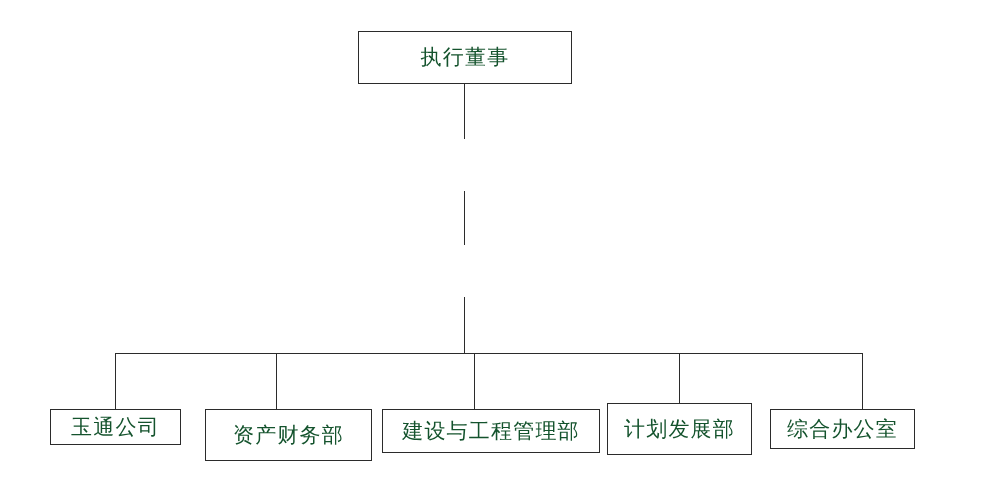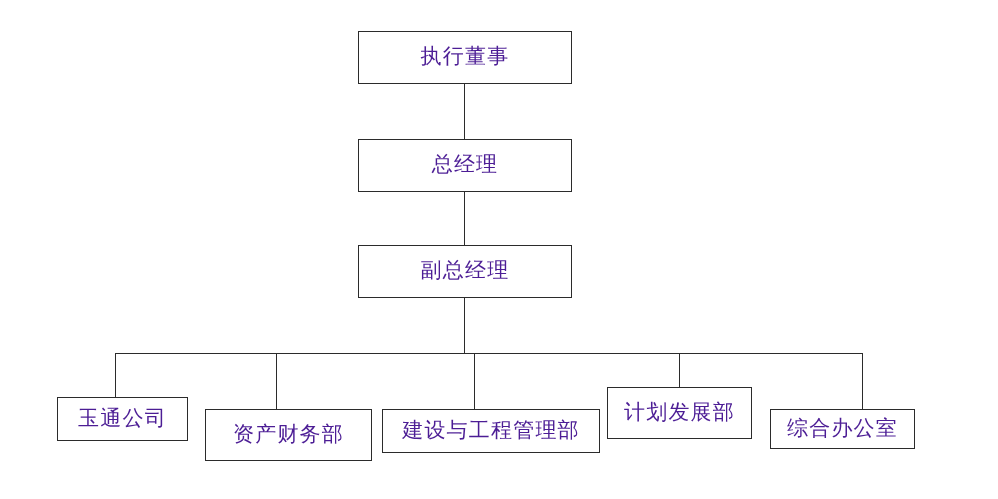--- a/index.html
+++ b/index.html
@@ -22,24 +22,24 @@
     position: absolute;
     box-sizing: border-box;
     border: 1.6px solid #2b2b2b;
     background: #ffffff;
     display: flex;
     align-items: center;
     justify-content: center;
     z-index: 3;
   }
   .node-label {
-    font-family: Liberation Mono, monospace;
+    font-family: Liberation Serif, serif;
     font-size: 21px;
     line-height: 1;
-    color: #4c1d95;
+    color: #14532d;
     letter-spacing: 1.2px;
     white-space: nowrap;
     user-select: none;
   }
   .connector-v {
     position: absolute;
     width: 0;
     border-left: 1.7px solid #2b2b2b;
     z-index: 1;
   }
@@ -66,41 +66,35 @@
   <div class="connector-v" style="left:115px; top:353px; height:57px;"></div>
   <div class="connector-v" style="left:276px; top:353px; height:57px;"></div>
   <div class="connector-v" style="left:474px; top:353px; height:57px;"></div>
   <div class="connector-v" style="left:679px; top:353px; height:57px;"></div>
   <div class="connector-v" style="left:862px; top:353px; height:57px;"></div>
 
   <div class="node-box" style="left:358px; top:31px; width:214px; height:53px;">
     <span class="node-label">执行董事</span>
   </div>
 
-  <div class="node-box" style="left:358px; top:139px; width:214px; height:53px;">
-    <span class="node-label">总经理</span>
-  </div>
 
-  <div class="node-box" style="left:358px; top:245px; width:214px; height:53px;">
-    <span class="node-label">副总经理</span>
-  </div>
 
-  <div class="node-box" style="left:50px; top:397px; width:131px; height:44px;margin-left:7px;">
+  <div class="node-box" style="left:50px; top:409px; width:131px; height:36px;">
     <span class="node-label">玉通公司</span>
   </div>
 
   <div class="node-box" style="left:205px; top:409px; width:167px; height:52px;">
     <span class="node-label">资产财务部</span>
   </div>
 
   <div class="node-box" style="left:382px; top:409px; width:218px; height:44px;text-align:right;">
     <span class="node-label">建设与工程管理部</span>
   </div>
 
-  <div class="node-box" style="left:607px; top:387px; width:145px; height:52px;">
+  <div class="node-box" style="left:607px; top:403px; width:145px; height:52px;">
     <span class="node-label">计划发展部</span>
   </div>
 
   <div class="node-box" style="left:770px; top:409px; width:145px; height:40px;">
     <span class="node-label">综合办公室</span>
   </div>
 
 </div>
 
 </body></html>

